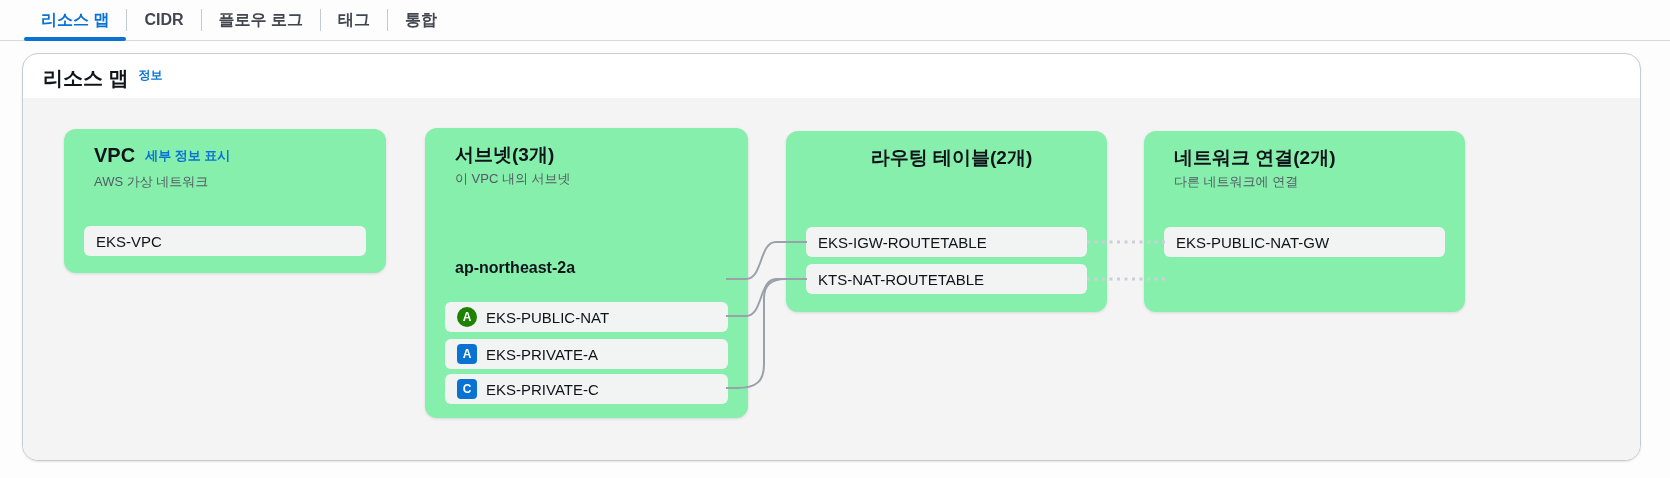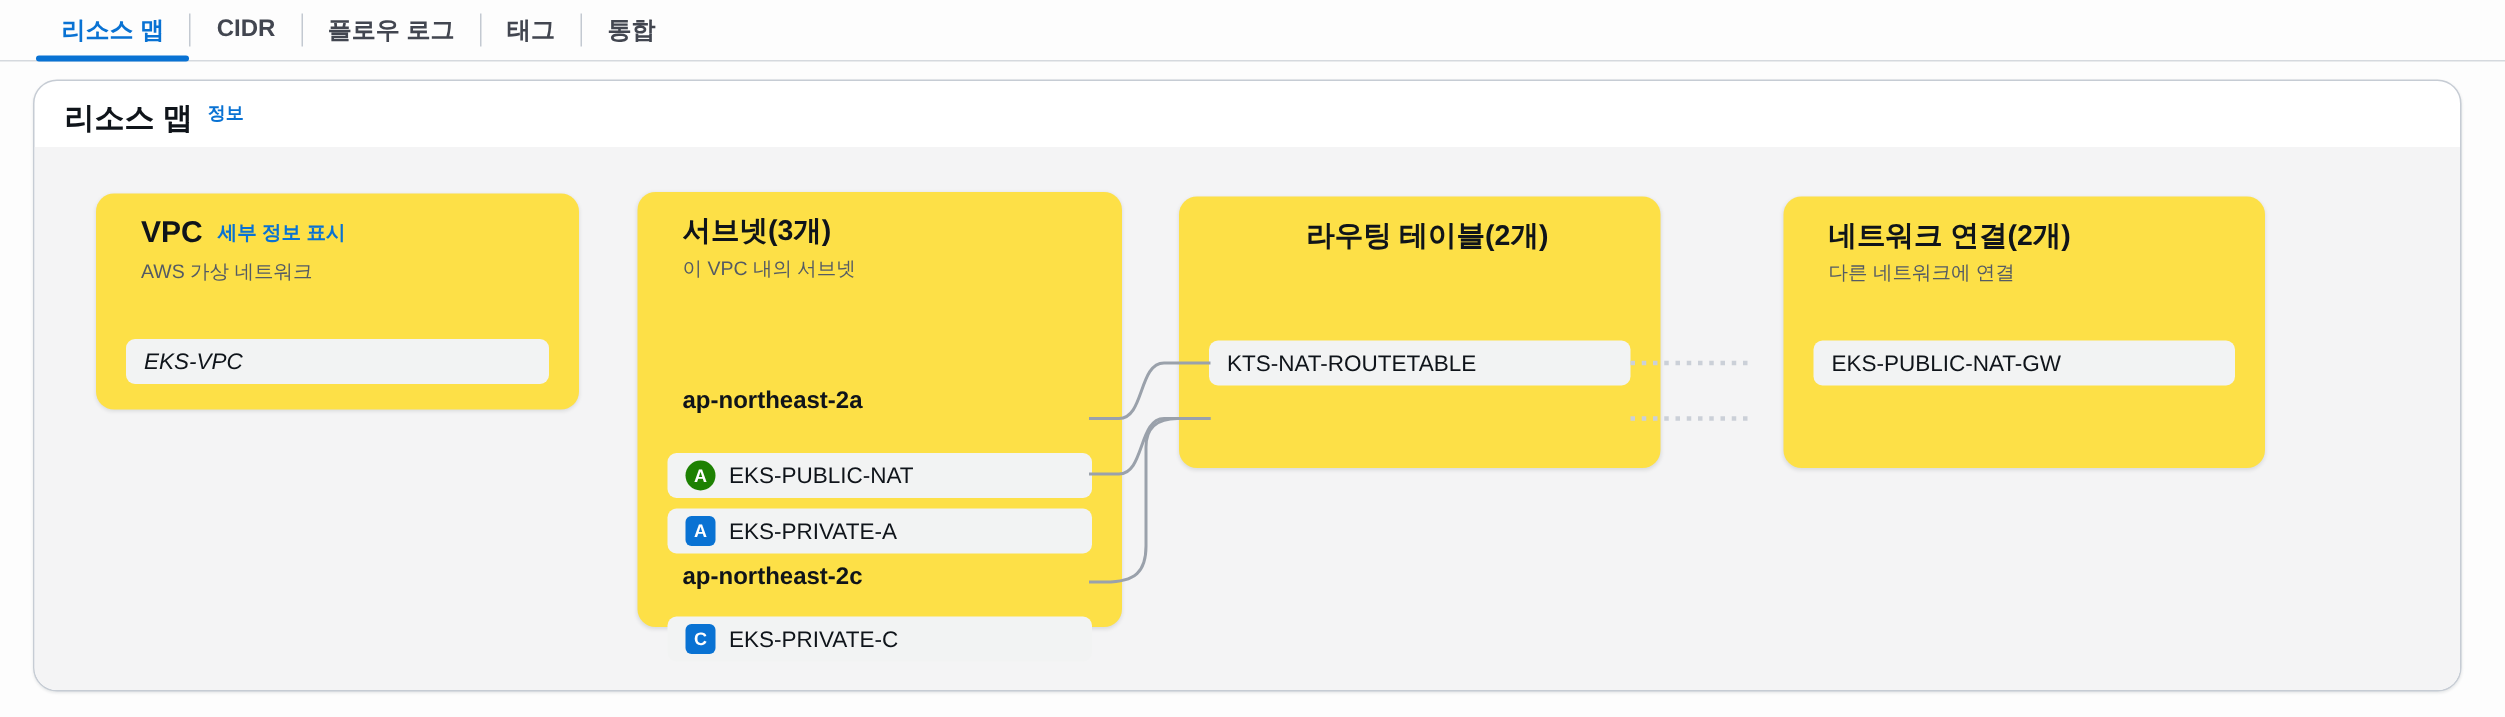--- a/index.html
+++ b/index.html
@@ -48,44 +48,44 @@
     cursor: pointer; position: relative; top: -3px;
   }
 
   .canvas {
     position: absolute; left: 0; right: 0; top: 44px; bottom: 0;
     background: #f4f4f5;
   }
 
   
   .card {
-    position: absolute; background: #fde047; border-radius: 12px;
+    position: absolute; background: #86efac; border-radius: 12px;
     box-shadow: 0 1px 3px rgba(0,28,36,.12);
   }
   .card-vpc     { left: 41px;   top: 31px; width: 322px; height: 144px; }
   .card-subnets { left: 402px;  top: 30px; width: 323px; height: 290px; }
   .card-routes  { left: 763px;  top: 33px; width: 321px; height: 181px; text-align: center; }
-  .card-conns   { left: 1166px; top: 33px; width: 321px; height: 181px; }
+  .card-conns   { left: 1121px; top: 33px; width: 321px; height: 181px; }
 
   .card-title {
     margin: 15px 20px 0 30px; font-size: 19px; font-weight: 700;
     line-height: 23px; color: #0f141a; white-space: nowrap;
   }
   .card-vpc .card-title { font-size: 20px; }
   .details-link {
     font-size: 13px; font-weight: 700; color: #0972d3; margin-left: 10px;
     cursor: pointer; position: relative; top: -2px; white-space: nowrap;
   }
   .card-sub {
     margin: 4px 20px 0 30px; font-size: 13px; color: #545b64;
     line-height: 18px; white-space: nowrap;
   }
 
   .rows { position: absolute; left: 20px; right: 20px; }
-  .card-vpc .rows     { top: 97px; font-style: italic; }
+  .card-vpc .rows     { top: 97px; }
   .card-routes .rows,
   .card-conns .rows   { top: 96px; }
   .card-subnets .rows { top: 88px; margin-top: 41px; }
 
   .res-row {
     height: 30px; border-radius: 6px; background: #f2f3f3;
     display: flex; align-items: center; gap: 9px; padding: 0 12px;
     font-size: 15px; color: #0f141a; margin-bottom: 7px;
     cursor: pointer; white-space: nowrap;
   }
@@ -158,31 +158,33 @@
         <div class="rows">
           <div class="az-heading">ap-northeast-2a</div>
           <div class="res-row">
             <span class="badge public">A</span>
             <span>EKS-PUBLIC-NAT</span>
           </div>
           <div class="res-row tight">
             <span class="badge private">A</span>
             <span>EKS-PRIVATE-A</span>
           </div>
-          <div class="az-heading second">ap-northeast-2c</div>
           <div class="res-row">
             <span class="badge private">C</span>
             <span>EKS-PRIVATE-C</span>
           </div>
         </div>
       </div>
 
       <div class="card card-routes">
         <div class="card-title">라우팅 테이블(2개)</div>
         <div class="rows">
+          <div class="res-row">
+            <span>EKS-IGW-ROUTETABLE</span>
+          </div>
           <div class="res-row">
             <span>KTS-NAT-ROUTETABLE</span>
           </div>
         </div>
       </div>
 
       <div class="card card-conns">
         <div class="card-title">네트워크 연결(2개)</div>
         <div class="card-sub">다른 네트워크에 연결</div>
         <div class="rows">

